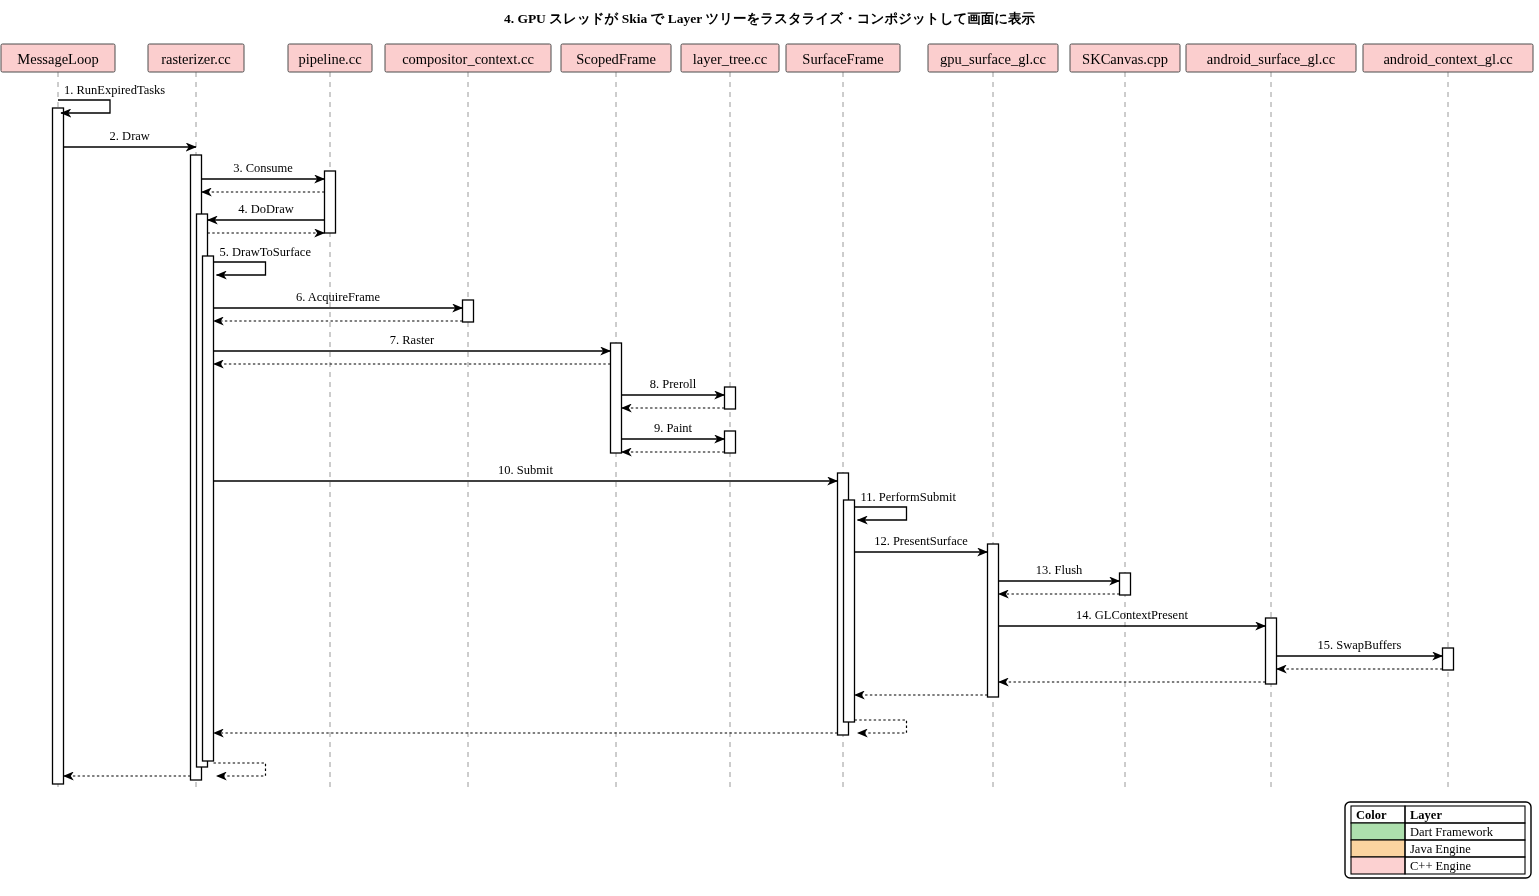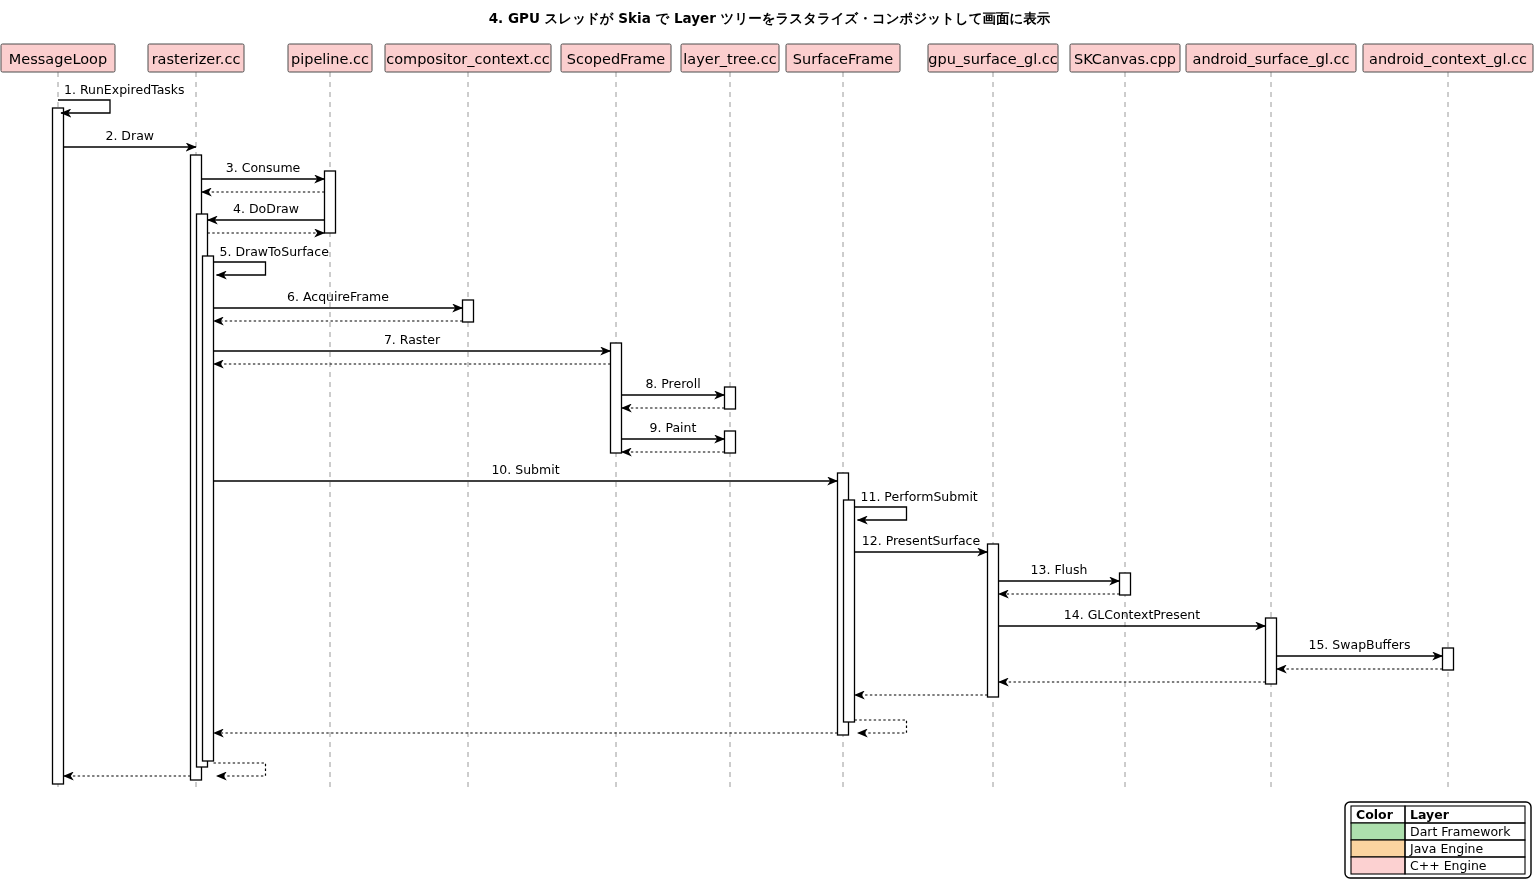--- a/index.html
+++ b/index.html
@@ -1,17 +1,17 @@
 <!DOCTYPE html>
 <html><head>
 <meta charset="utf-8">
 <style>
   html,body{margin:0;padding:0;background:#ffffff;}
   body{width:1539px;height:896px;font-family:"DejaVu Sans","Liberation Sans",sans-serif;overflow:hidden;}
-  #stage{position:relative;width:1539px;height:896px;}
+  #stage{position:relative;width:1539px;height:896px;font-family:Liberation Serif, serif;}
   svg{display:block;}
   .diag-title{font-size:13.5px;font-weight:bold;fill:#000;}
   .plabel{font-size:14.5px;fill:#000;}
   .mlabel{font-size:12.5px;fill:#000;}
   .legend-head{font-size:12.5px;font-weight:bold;fill:#000;}
   .legend-txt{font-size:12.5px;fill:#000;}
   .lifeline{stroke:#9a9a9a;stroke-width:1;stroke-dasharray:5,5;}
   .act{fill:#ffffff;stroke:#000000;stroke-width:1.3;}
   .solid-arrow{stroke:#000;stroke-width:1.3;fill:none;}
   .dash-arrow{stroke:#000;stroke-width:1.2;fill:none;stroke-dasharray:2.4,2.4;}

